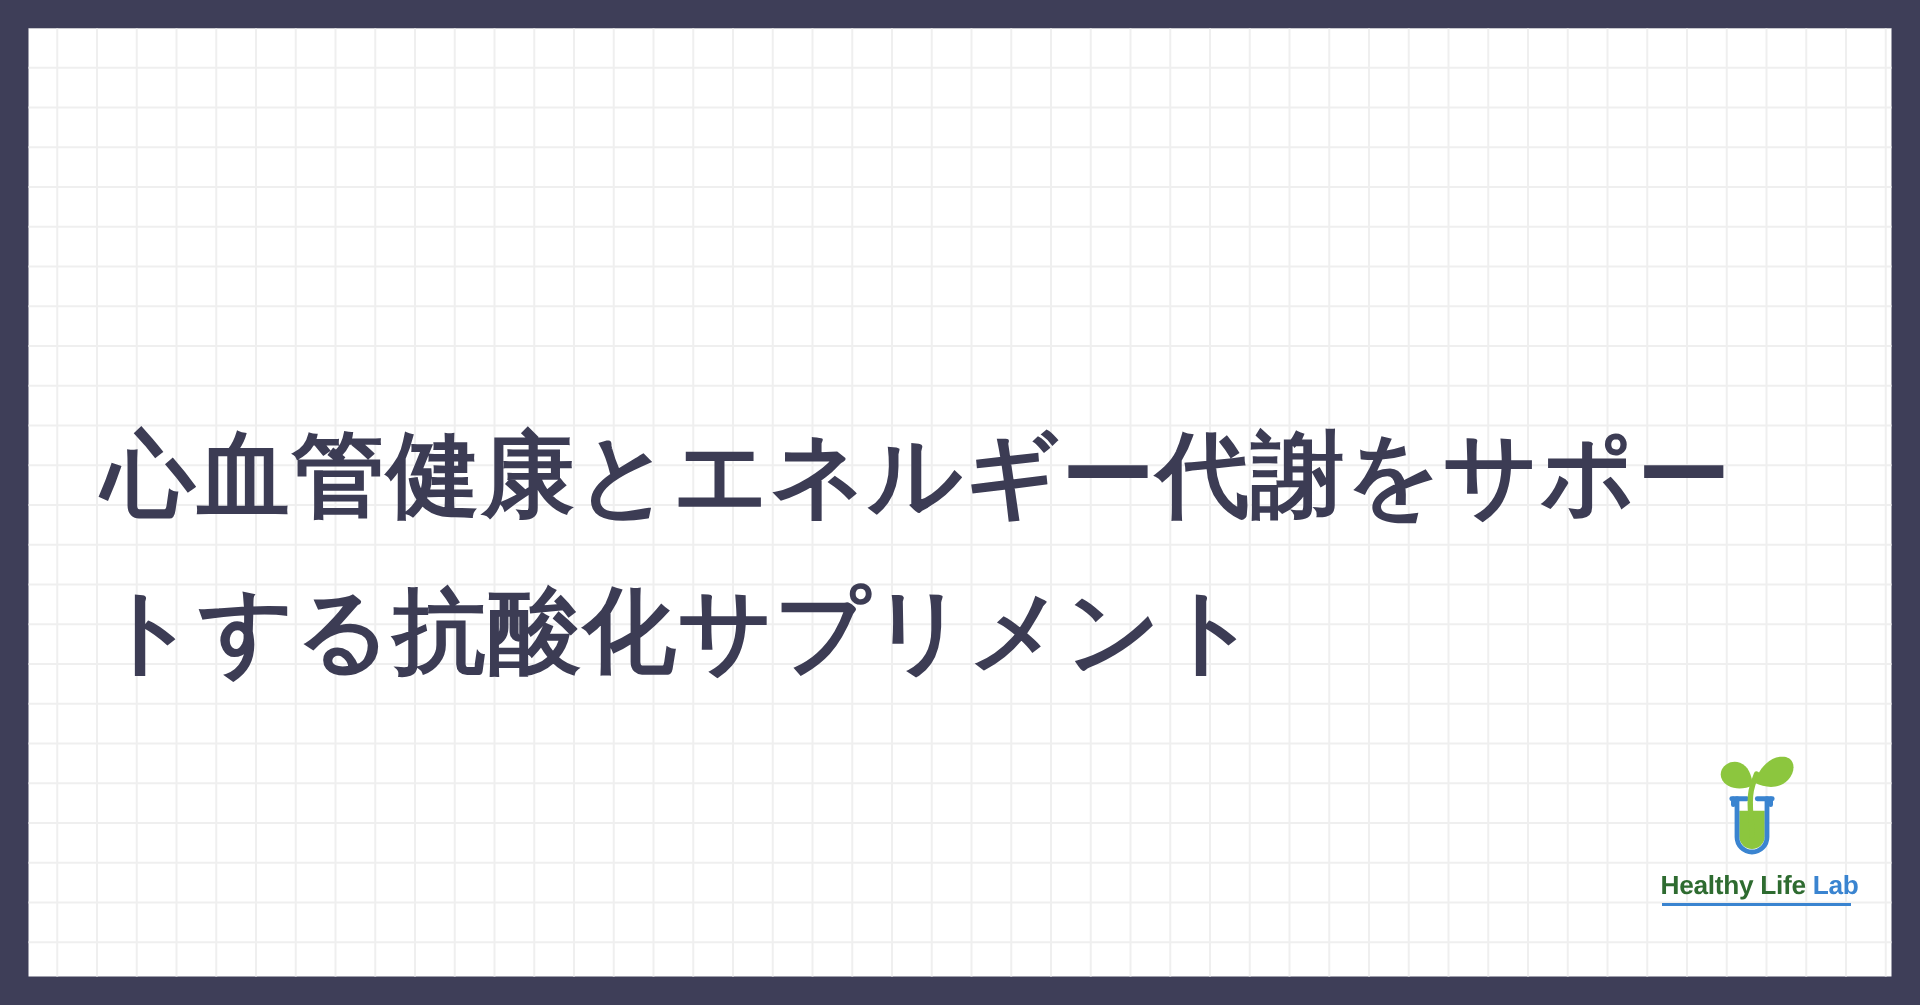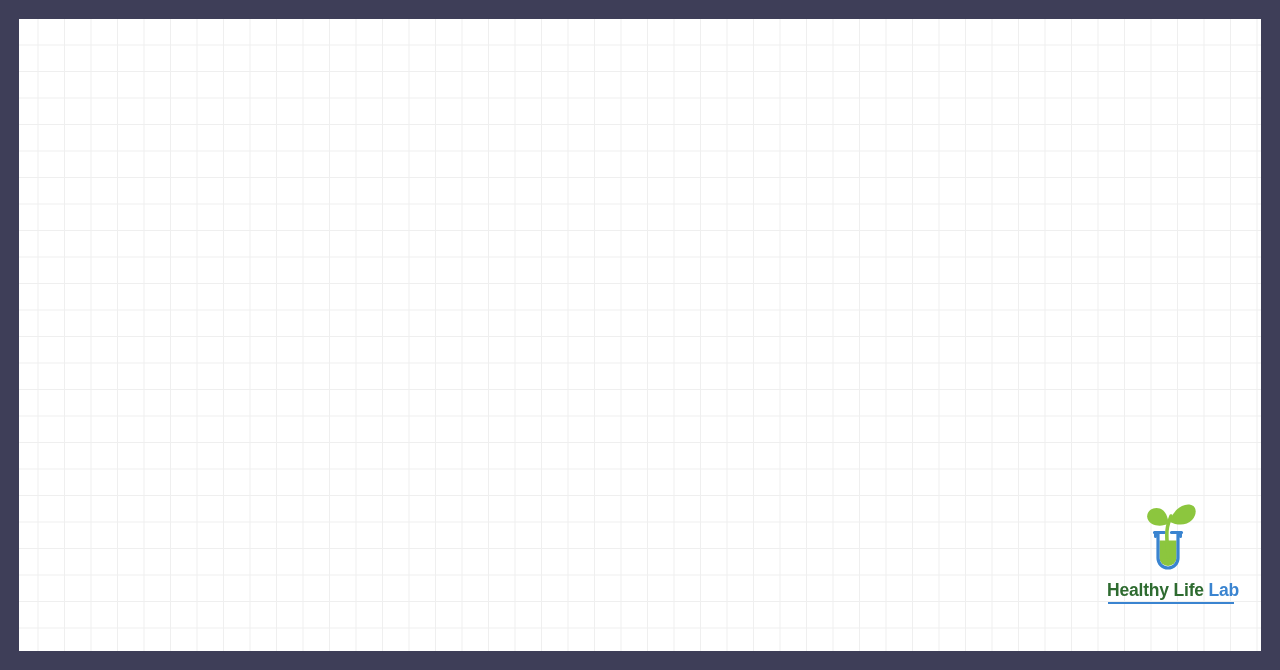--- a/index.html
+++ b/index.html
@@ -91,20 +91,21 @@
     background: #3a84d0;
   }
 </style>
 </head>
 <body>
 
 <div class="slide">
 
   <div class="canvas">
 
+    <h1 class="headline">心血管健康とエネルギー代謝をサポートする抗酸化サプリメント</h1>
 
     <div class="logo">
 
       <div class="logo-mark">
         <svg viewBox="0 0 78 78" width="78" height="78" aria-hidden="true">
 
           <path d="M30.5 43.5 h17 v17 a8.5 8.5 0 0 1 -17 0 z" fill="#8cc63e"></path>
 
           <path d="M29 35.5 v25.5 a10 10 0 0 0 20 0 v-25.5" fill="none" stroke="#3a84d0" stroke-width="3.2" stroke-linecap="round" stroke-linejoin="round"></path>
 

